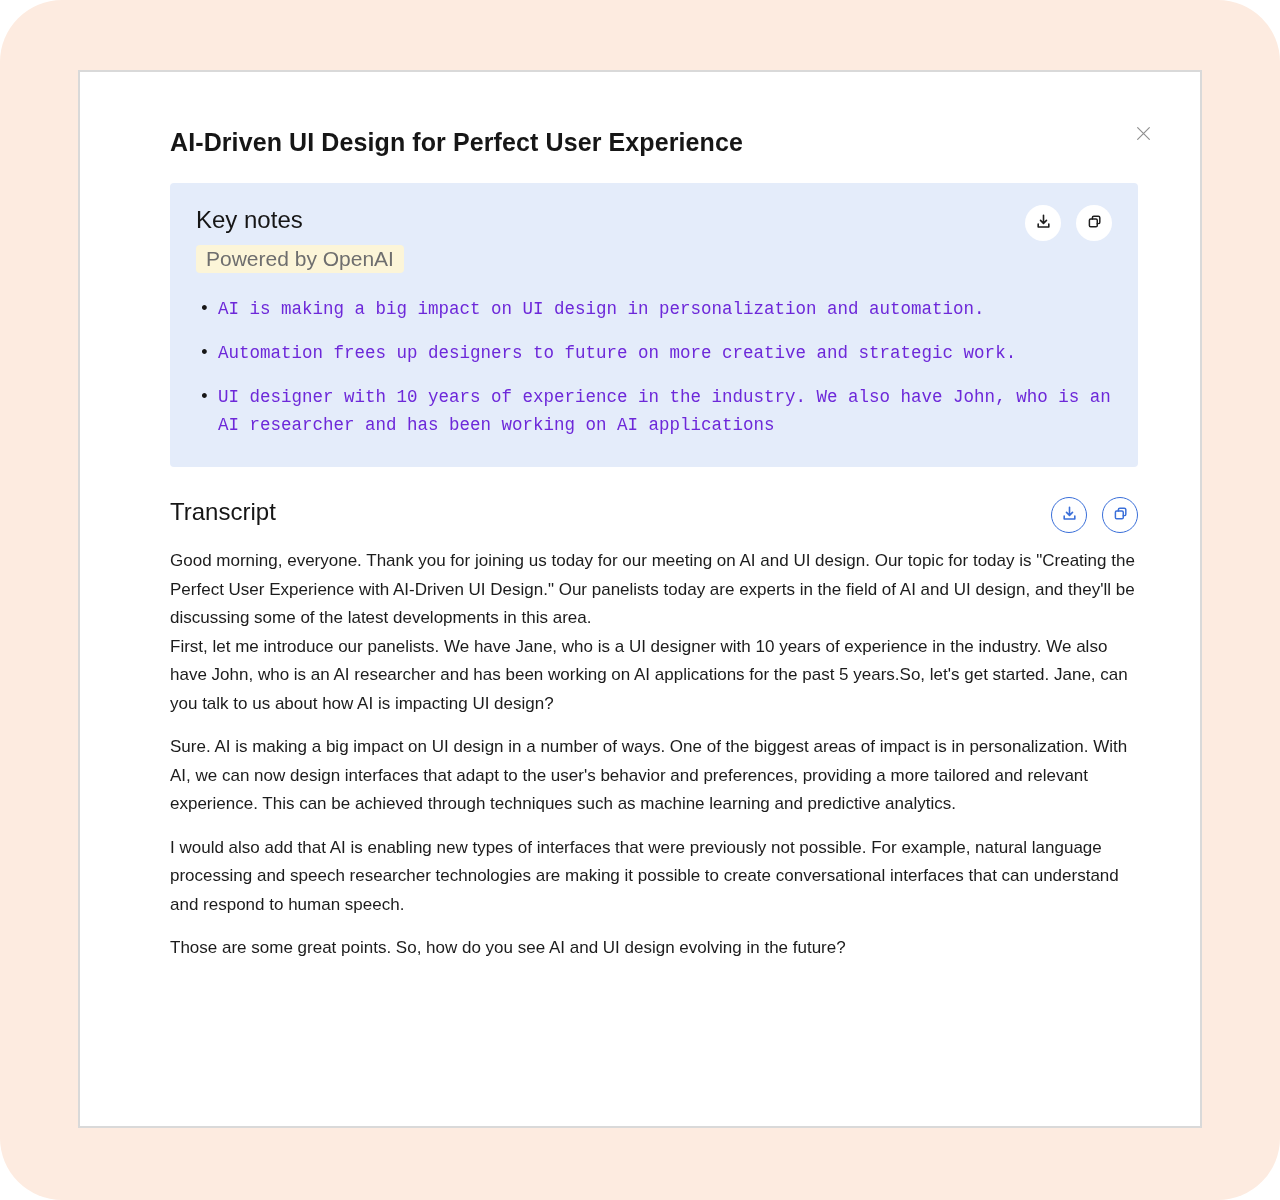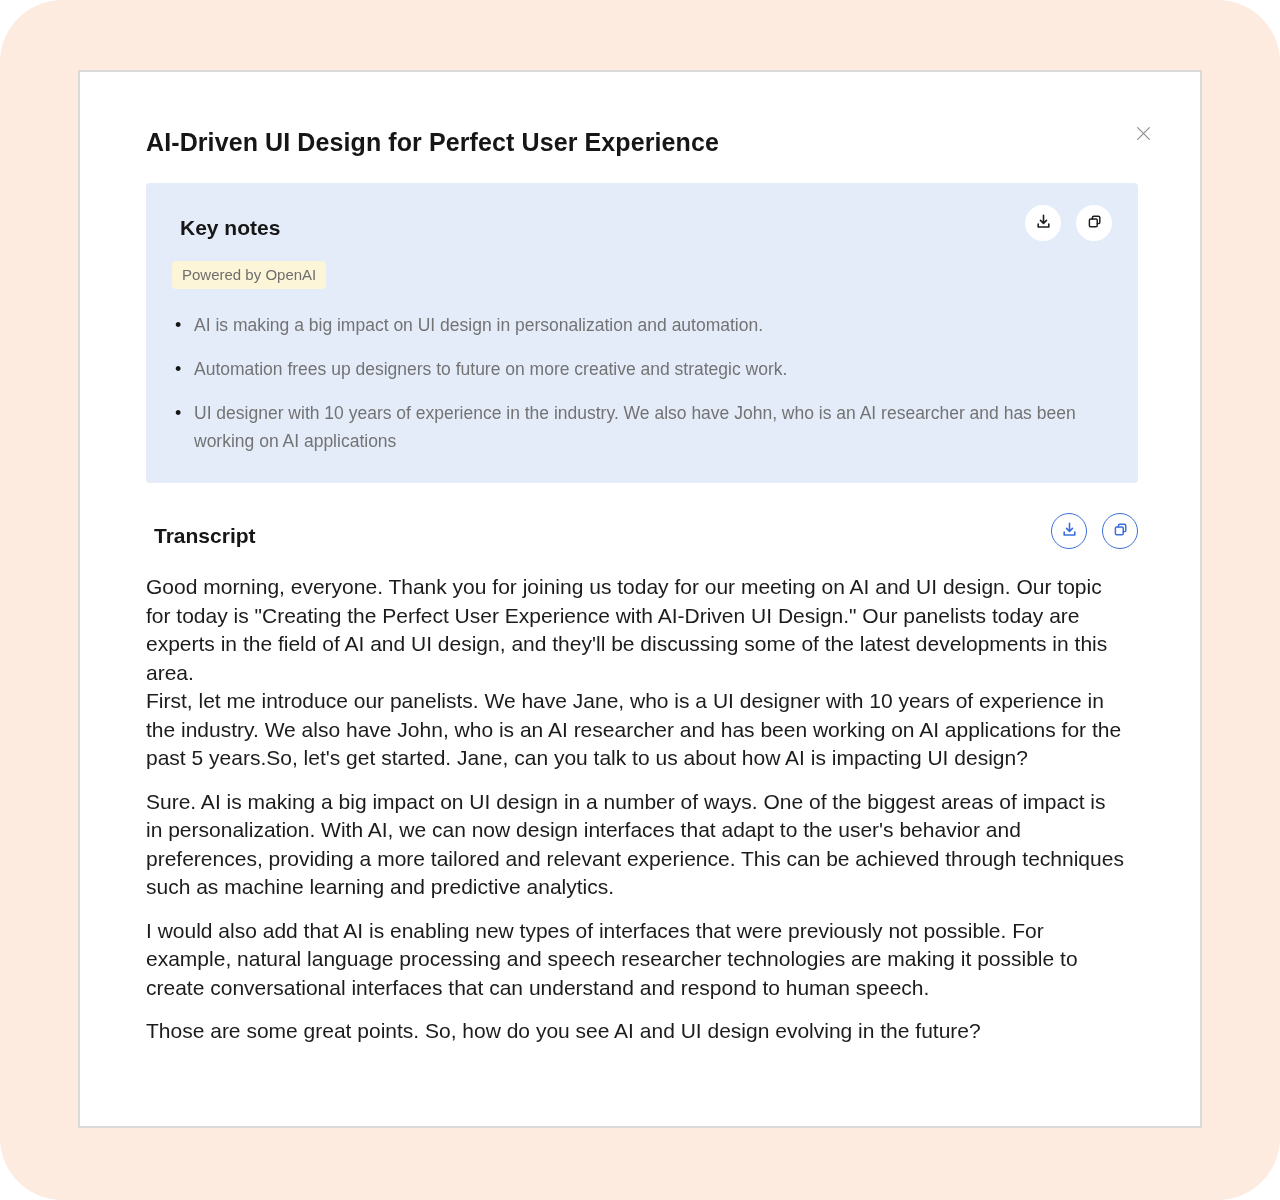--- a/index.html
+++ b/index.html
@@ -24,21 +24,21 @@
     left: 78px;
     top: 70px;
     width: 1124px;
     height: 1058px;
     background: #ffffff;
     border: 2px solid #d9d9d9;
     box-sizing: border-box;
   }
   .card-content {
     position: relative;
-    padding: 56px 62px 48px 66px;
+    padding: 56px 62px 48px 90px;
     box-sizing: border-box;
     height: 100%;
   }
   .close-btn {
     position: absolute;
     top: 52px;
     right: 46px;
     width: 22px;
     height: 22px;
     display: flex;
@@ -63,24 +63,24 @@
     border-radius: 4px;
     padding: 22px 26px 28px 26px;
     box-sizing: border-box;
   }
   .section-header {
     display: flex;
     justify-content: space-between;
     align-items: flex-start;
   }
   .section-title {
-    font-size: 21px;
-    font-weight: 700;
+    font-size: 24px;
+    font-weight: 400;
     color: #161616;
-    margin: 8px;
+    margin: 0;
     line-height: 30px;
   }
   .icon-group {
     display: flex;
     gap: 15px;
     align-items: center;
   }
   .icon-btn {
     width: 36px;
     height: 36px;
@@ -100,57 +100,58 @@
   .icon-btn.blue {
     background: transparent;
     border: 1.6px solid #3a6fd9;
     color: #3a6fd9;
   }
   .badge {
     display: inline-block;
     margin-top: 10px;
     background: #fcf5d8;
     color: #6e6e6e;
-    font-size: 15px;
+    font-size: 21px;
     line-height: 18px;
     padding: 5px 10px;
     border-radius: 4px;
   }
   ul.bullets {
     list-style: none;
     margin: 22px 0 0 0;
     padding: 0;
   }
   ul.bullets li {
     position: relative;
     padding-left: 22px;
     font-size: 17.5px;
     line-height: 28px;
-    color: #737373;
+    color: #6d28d9;
     margin-bottom: 16px;
+    font-family: Liberation Mono, monospace;
   }
   ul.bullets li:last-child { margin-bottom: 0; }
   ul.bullets li::before {
     content: "\2022";
     position: absolute;
     left: 3px;
     top: 0;
     font-size: 18px;
     color: #161616;
   }
   
   .transcript {
     margin-top: 30px;
   }
   .transcript-body {
     margin-top: 14px;
   }
   .transcript-body p {
     margin: 0 0 15px 0;
-    font-size: 21px;
+    font-size: 17px;
     line-height: 28.5px;
     color: #1c1c1c;
     max-width: 980px;
     white-space: pre-line;
   }
   .transcript-body p:last-child { margin-bottom: 16px; }
 </style>
 </head>
 <body>
 

